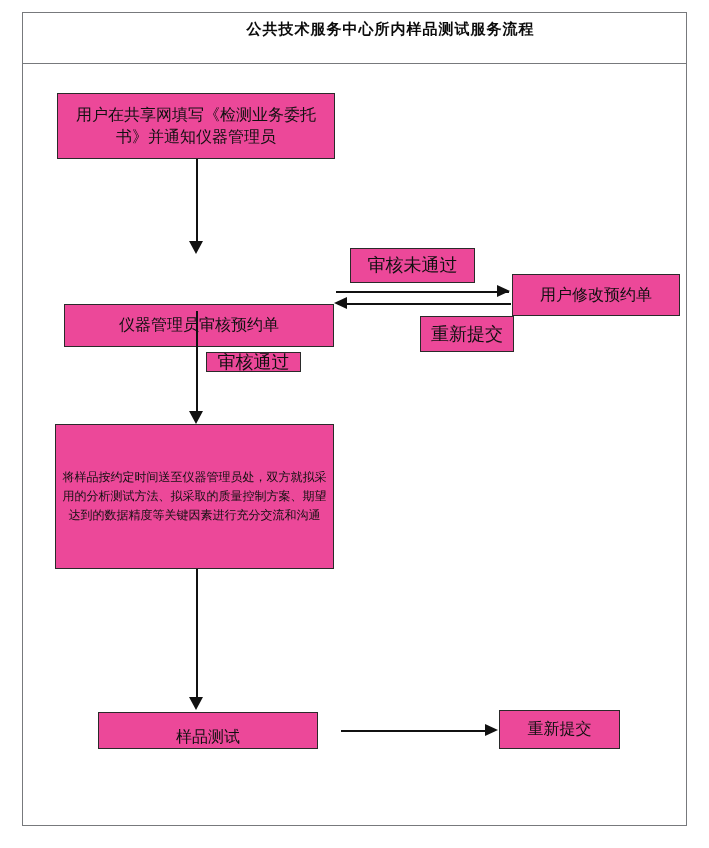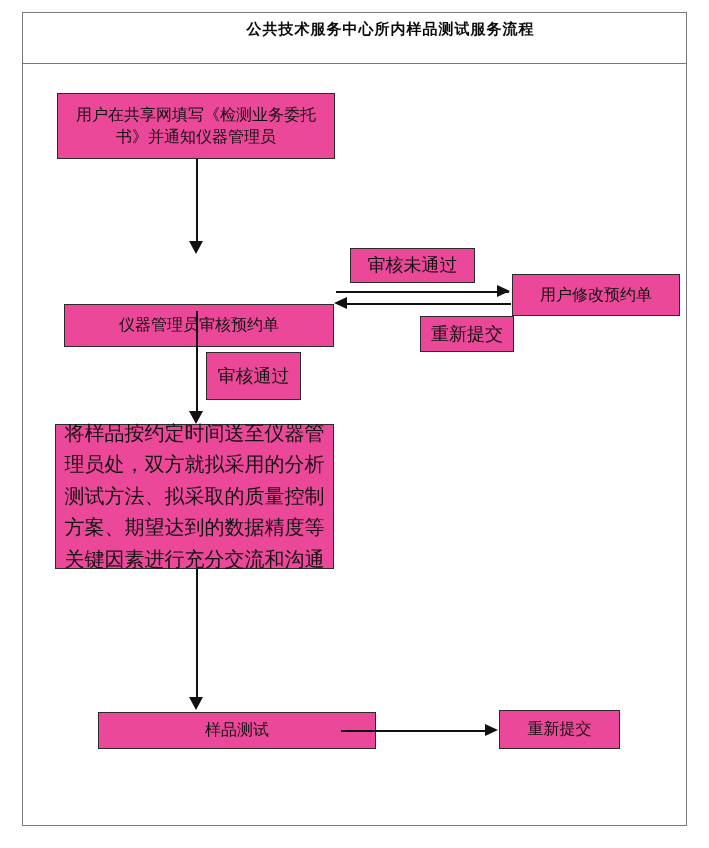--- a/index.html
+++ b/index.html
@@ -76,27 +76,27 @@
   }
   .node .txt { display: block; width: 100%; padding: 0 6px; box-sizing: border-box; }
 
   .node.small { font-size: 18px; border-width: 1.3px; }
 
   
   #node-request   { left: 57px;  top: 93px;  width: 278px; height: 66px; }
   #node-review    { left: 64px;  top: 268px; width: 270px; height: 43px; margin-top: 36px; }
   #node-modify    { left: 512px; top: 274px; width: 168px; height: 42px; align-items: center; }
   #node-deliver   { left: 55px;  top: 424px; width: 279px; height: 145px;
-                    font-size: 20px; line-height: 1.58; }
-  #node-test      { left: 98px;  top: 712px; width: 278px; height: 37px; }
+                    font-size: 12px; line-height: 1.58; }
+  #node-test      { left: 98px;  top: 712px; width: 220px; height: 37px; align-items: flex-end; }
   #node-result    { left: 499px; top: 710px; width: 121px; height: 39px; }
 
   #label-fail     { left: 350px; top: 248px; width: 125px; height: 35px; }
   #label-resubmit { left: 372px; top: 316px; width: 94px;  height: 36px; margin-left: 48px; }
-  #label-pass     { left: 206px; top: 352px; width: 95px;  height: 48px; }
+  #label-pass     { left: 206px; top: 352px; width: 95px;  height: 20px; }
 
   
   .vline {
     position: absolute;
     width: 0;
     border-left: 2.2px solid #111111;
   }
   .hline {
     position: absolute;
     height: 0;

